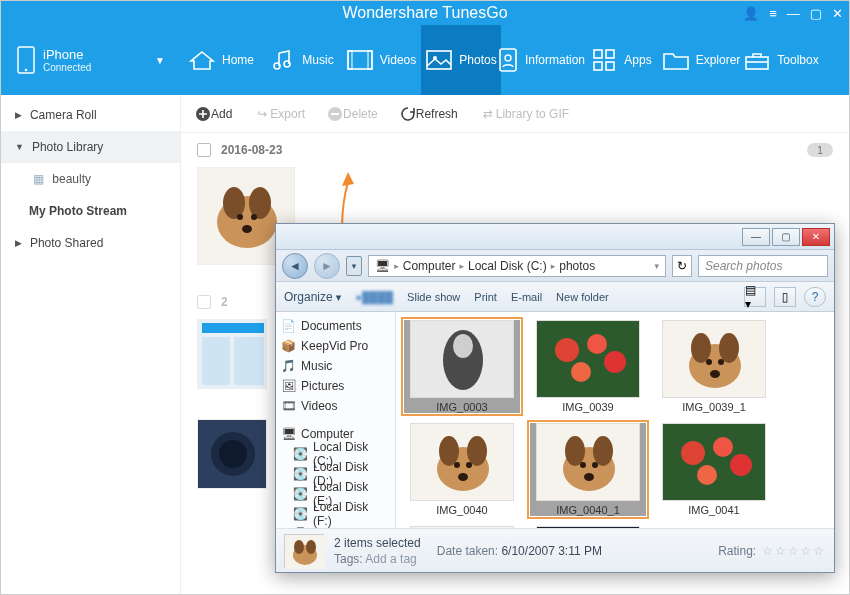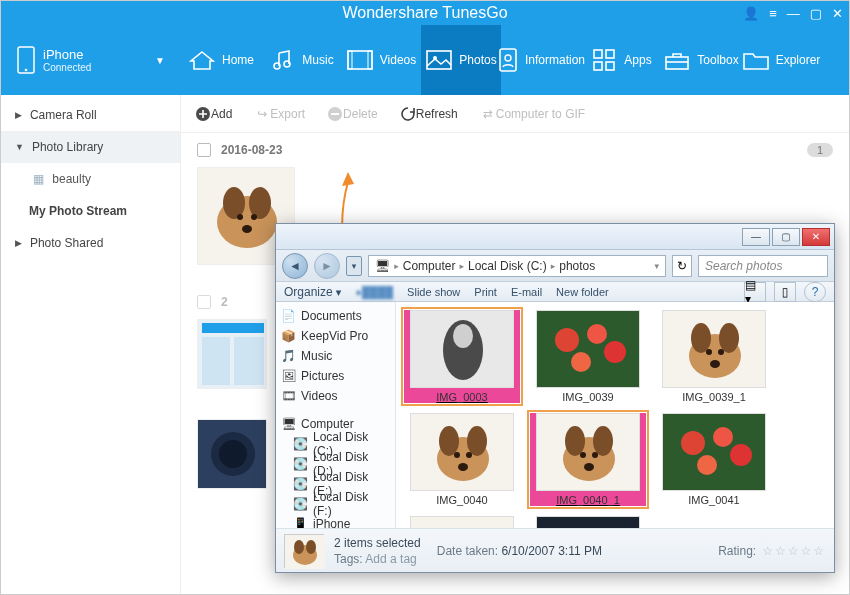--- a/index.html
+++ b/index.html
@@ -39,34 +39,34 @@
 .ex-title{height:26px;background:linear-gradient(#eef4fb,#d9e6f3);display:flex;align-items:center;justify-content:flex-end;padding:0 4px;gap:2px;border-bottom:1px solid #b6c5d6;}
 .winbtn{width:28px;height:18px;border:1px solid #8aa0b4;background:linear-gradient(#f6f9fc,#dce6ef);display:flex;align-items:center;justify-content:center;font-size:10px;color:#3a4a5a;cursor:pointer;}
 .winbtn.close{background:linear-gradient(#f07070,#d43a3a);color:#fff;border-color:#b52d2d;}
 .ex-addr{height:32px;background:linear-gradient(#e9eff6,#dde6ef);display:flex;align-items:center;padding:0 6px;gap:6px;border-bottom:1px solid #c2cfdb;}
 .navbtn{width:26px;height:26px;border-radius:13px;background:radial-gradient(circle at 30% 30%,#cde0f2,#8db3d4);border:1px solid #7896b2;display:flex;align-items:center;justify-content:center;color:#3a5672;cursor:pointer;}
 .navbtn.small{width:16px;height:20px;border-radius:2px;background:#dbe5ee;font-size:9px;}
 .addrbar{flex:1;height:22px;border:1px solid #9fb2c3;background:#fff;display:flex;align-items:center;padding:0 6px;gap:4px;font-size:11px;color:#333;}
 .addrbar .crumb{cursor:pointer;}
 .addrbar .sep{color:#888;font-size:9px;}
 .searchbox{width:130px;height:22px;border:1px solid #9fb2c3;background:#fff;display:flex;align-items:center;padding:0 6px;font-size:11px;color:#888;font-style:italic;}
-.ex-tool{height:20px;background:linear-gradient(#f3f7fb,#e3ebf3);border-bottom:1px solid #c2cfdb;display:flex;align-items:center;padding:0 8px;gap:14px;}
+.ex-tool{height:30px;background:linear-gradient(#f3f7fb,#e3ebf3);border-bottom:1px solid #c2cfdb;display:flex;align-items:center;padding:0 8px;gap:14px;}
 .ex-tool .ti{color:#35506b;cursor:pointer;font-size:11px;}
 .ex-tool .ti.blur{filter:blur(1.5px);color:#5b8fc4;}
 .ex-tool .right{margin-left:auto;display:flex;gap:8px;align-items:center;}
 .sqbtn{width:22px;height:20px;border:1px solid #b3c3d2;background:linear-gradient(#f6f9fc,#e2eaf1);display:flex;align-items:center;justify-content:center;cursor:pointer;}
 .ex-body{flex:1;display:flex;overflow:hidden;}
 .ex-tree{width:120px;background:#fafcfe;border-right:1px solid #e0e6ec;padding:4px 0;overflow-y:auto;}
 .tnode{height:20px;display:flex;align-items:center;padding:0 6px;gap:5px;font-size:11px;color:#333;cursor:pointer;}
 .tnode.ind{padding-left:18px;}
 .tnode .ticon{width:14px;height:14px;display:inline-flex;align-items:center;justify-content:center;}
 .ex-files{flex:1;background:#fff;overflow:auto;padding:8px;display:flex;flex-wrap:wrap;gap:10px;align-content:flex-start;}
 .file{width:116px;display:flex;flex-direction:column;align-items:center;gap:3px;cursor:pointer;}
 .file .fimg{width:104px;height:78px;background:#f0f0f0;border:1px solid #ddd;display:flex;align-items:center;justify-content:center;overflow:hidden;}
-.file.sel{outline:2px solid #f0a04a;outline-offset:1px;background:#ec4899;text-decoration:underline;}
+.file.sel{outline:2px solid #f0a04a;outline-offset:1px;background:#a3a3a3;}
 .file .fname{font-size:11px;color:#333;text-align:center;}
 .ex-status{height:44px;border-top:1px solid #dbe3ea;background:linear-gradient(#f4f7fa,#e8eef4);display:flex;align-items:center;padding:4px 8px;gap:10px;font-size:11px;color:#3a4a5a;}
 .ex-status .sthumb{width:40px;height:34px;background:#f3e9dd;border:1px solid #ccc;}
 .ex-status .meta{display:flex;flex-direction:column;gap:2px;}
 .ex-status .lbl{color:#6b7a88;}
 .stars{color:#b9c4cf;letter-spacing:2px;margin-left:auto;margin-right:20px;}
 svg{display:block;}
 </style>
 </head>
 <body>
@@ -153,35 +153,35 @@
               <rect x="1" y="1" width="8" height="8" fill="none" stroke="#fff" stroke-width="1.6"></rect>
               <rect x="13" y="1" width="8" height="8" fill="none" stroke="#fff" stroke-width="1.6"></rect>
               <rect x="1" y="13" width="8" height="8" fill="none" stroke="#fff" stroke-width="1.6"></rect>
               <rect x="13" y="13" width="8" height="8" fill="none" stroke="#fff" stroke-width="1.6"></rect>
             </svg>
           </div>
           <span>Apps</span>
         </div>
         <div class="navitem">
           <div class="nicon">
+            <svg width="26" height="20">
+              <path d="M1 4h9l2 3h13v12H1z" fill="none" stroke="#fff" stroke-width="1.6"></path>
+            </svg>
+          </div>
+          <span>Explorer</span>
+        </div>
+        <div class="navitem">
+          <div class="nicon">
             <svg width="26" height="22">
               <rect x="2" y="8" width="22" height="12" fill="none" stroke="#fff" stroke-width="1.6"></rect>
               <path d="M9 8V5h8v3" fill="none" stroke="#fff" stroke-width="1.6"></path>
               <path d="M2 13h22" stroke="#fff" stroke-width="1.6"></path>
             </svg>
           </div>
           <span>Toolbox</span>
-        </div>
-        <div class="navitem">
-          <div class="nicon">
-            <svg width="26" height="20">
-              <path d="M1 4h9l2 3h13v12H1z" fill="none" stroke="#fff" stroke-width="1.6"></path>
-            </svg>
-          </div>
-          <span>Explorer</span>
         </div>
       </div>
   </div>
 
   <div class="body">
     <div class="sidebar">
       <div class="sb-item">
           <span style="font-size:9px;color:#555;">▶</span>
           <span>Camera Roll</span>
         </div>
@@ -230,21 +230,21 @@
             <span class="ic">
               <svg width="16" height="16">
                 <path d="M8 2a6 6 0 1 0 5.6 3.9" fill="none" stroke="#3d3d3d" stroke-width="1.6"></path>
                 <path d="M14 2v4h-4" fill="none" stroke="#3d3d3d" stroke-width="1.6"></path>
               </svg>
             </span>
             <span>Refresh</span>
           </div>
         <div class="tbtn dis">
             <span class="ic">⇄</span>
-            <span>Computer to GIF</span>
+            <span>Library to GIF</span>
           </div>
       </div>
 
       <div class="section">
         <div class="section-hdr">
           <span class="chk"></span>
           <span class="date-lbl">2016-08-23</span>
           <span class="badge">1</span>
         </div>
         <div class="thumbs">

